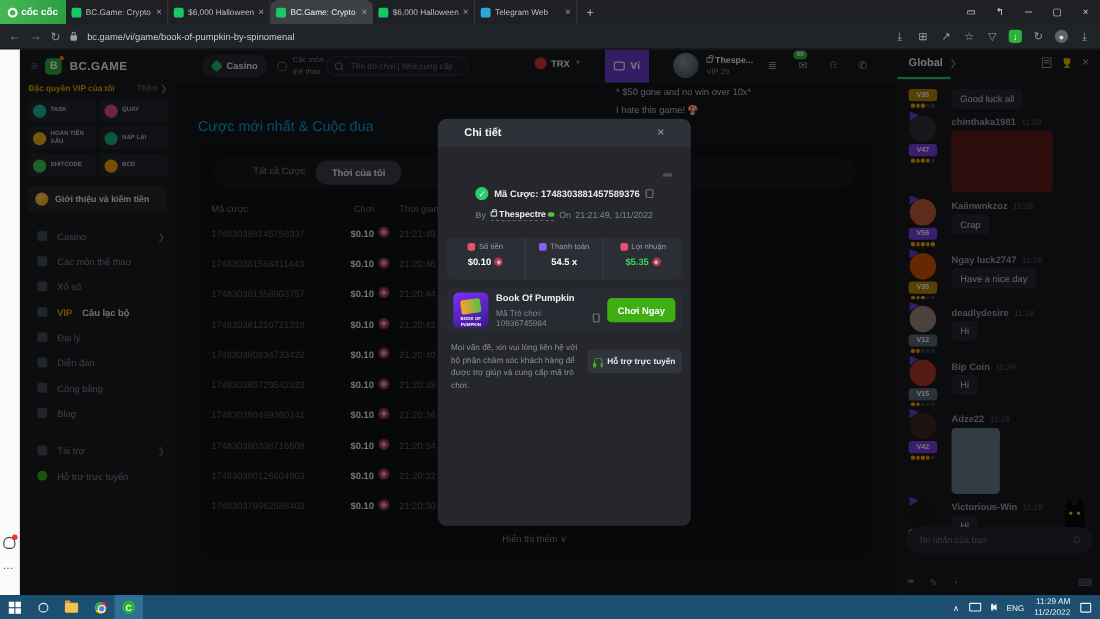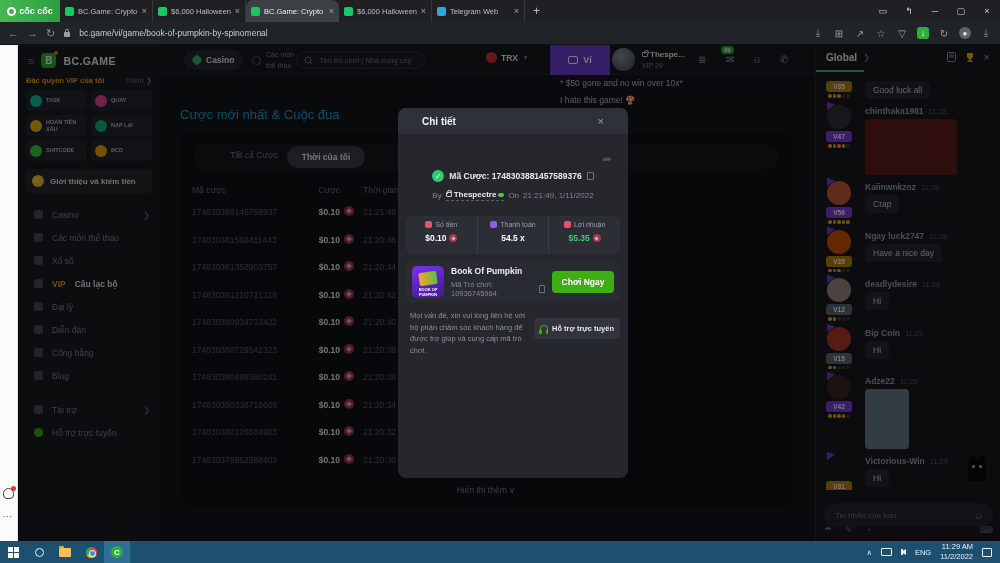--- a/index.html
+++ b/index.html
@@ -77,21 +77,21 @@
         padding:0 9px;color:#eceef1;font-weight:bold;font-size:8.5px;}
   .dmd{width:8px;height:8px;background:#24c26c;transform:rotate(45deg);border-radius:2px;}
   .sports{position:absolute;left:92px;top:4px;color:#7e8690;font-size:7px;line-height:1.6;display:flex;gap:5px;align-items:center;}
   .ball{width:9px;height:9px;border-radius:50%;border:1.5px solid #5a616a;}
   .search{position:absolute;left:136px;top:6px;width:130px;height:18px;background:#1c1f24;border:1px solid #2d3138;border-radius:9px;
           display:flex;align-items:center;gap:5px;padding:0 7px;}
   .search input{background:transparent;border:none;outline:none;color:#6c737c;font-size:7.5px;width:100%;font-family:inherit;}
   .trx{position:absolute;left:326px;top:7px;display:flex;align-items:center;gap:4px;color:#eceef1;font-weight:bold;font-size:8.5px;}
   .trx-ic{width:11px;height:11px;border-radius:50%;background:#d6363d;}
   .chev{color:#6c737c;font-size:7px;}
-  .wallet{position:absolute;left:390px;top:0;width:60px;height:30px;background:#6b3fd3;color:#fff;display:flex;align-items:center;
+  .wallet{position:absolute;left:390px;top:0;width:40px;height:30px;background:#6b3fd3;color:#fff;display:flex;align-items:center;
           justify-content:center;gap:5px;font-weight:bold;font-size:9px;}
   .wlt-ic{width:10px;height:8px;border:1.4px solid #fff;border-radius:2px;}
   .uava{position:absolute;left:452px;top:3px;width:23px;height:23px;border-radius:50%;background:radial-gradient(circle at 40% 35%,#8d99a5,#3d444c);}
   .uname{position:absolute;left:482px;top:5px;color:#eceef1;font-weight:bold;font-size:8px;white-space:nowrap;max-width:54px;overflow:hidden;}
   .uvip{position:absolute;left:482px;top:17px;color:#848b94;font-size:7px;}
   .hic{position:absolute;top:9px;color:#9aa0a8;font-size:10px;}
   .badge99{position:absolute;left:561px;top:1px;background:#2db83d;color:#fff;font-size:6px;font-weight:bold;border-radius:6px;padding:1px 3px;}
 
   .heading{position:absolute;left:20px;top:62px;color:#0ea5e9;font-weight:normal;font-size:13px;}
   .card{position:absolute;left:20px;top:88px;width:612px;height:372px;background:#0f1114;border-radius:10px;}
@@ -126,21 +126,21 @@
   .vbadge{min-width:26px;height:11px;border-radius:3px;color:#fff;font-size:6.5px;font-weight:bold;display:flex;align-items:center;justify-content:center;}
   .stars{display:flex;gap:1px;}
   .dot{width:3.5px;height:3.5px;border-radius:50%;background:#3a3e46;display:inline-block;}
   .dot.on{background:#f7a600;}
   .mright{flex:1;min-width:0;}
   .mhead{display:flex;gap:5px;align-items:baseline;margin:1px 0 3px;}
   .mhead .un{color:#99a1aa;font-weight:bold;font-size:8.5px;}
   .mhead .mt{color:#565d66;font-size:7.5px;}
   .bub{display:inline-block;background:#26292f;border-radius:4px;padding:4px 8px;color:#cfd4da;font-size:8.5px;}
   .mimg{border-radius:4px;}
-  .cinput{position:absolute;left:8px;top:458px;width:169px;height:24px;background:#23262c;border-radius:12px;display:flex;align-items:center;padding:0 9px;}
+  .cinput{position:absolute;left:8px;top:434px;width:169px;height:24px;background:#23262c;border-radius:12px;display:flex;align-items:center;padding:0 9px;}
   .cinput input{background:transparent;border:none;outline:none;color:#6c737c;font-size:8px;width:100%;font-family:inherit;}
   .cinput .smile{color:#6c737c;font-size:10px;}
   .ctools{position:absolute;left:8px;top:480px;width:169px;display:flex;gap:13px;color:#6c737c;font-size:9px;}
   .ctools .kb{margin-left:auto;}
   .cat{position:absolute;left:148px;top:406px;width:26px;height:30px;}
   .cat .body{position:absolute;left:4px;top:8px;width:18px;height:22px;background:#0a0a0c;border-radius:8px 8px 3px 3px;}
   .cat .e1,.cat .e2{position:absolute;top:2px;border-left:4px solid transparent;border-right:4px solid transparent;border-bottom:8px solid #0a0a0c;}
   .cat .e1{left:4px;} .cat .e2{left:14px;}
   .cat .eye1,.cat .eye2{position:absolute;top:14px;width:3px;height:3px;border-radius:50%;background:#e8c93e;}
   .cat .eye1{left:8px;} .cat .eye2{left:15px;}
@@ -458,21 +458,21 @@
     <div class="heading">Cược mới nhất &amp; Cuộc đua</div>
 
     <div class="card">
       <div class="seg">
         <div class="t abs" style="left:20px;width:80px;top:7px">Tất cả Cược</div>
         <div class="t active abs" style="left:93px;width:78px;top:3px">Thời của tôi</div>
         <div class="t abs" style="left:205px;width:60px;top:7px;text-align:left">Người</div>
       </div>
       <div class="cols">
         <span class="colid">Mã cược</span>
-        <span class="colbet">Cược</span>
+        <span class="colbet">Chơi</span>
         <span class="coltime">Thời gian</span>
       </div>
       <div class="rows">
 
       <div class="brow">
             <span class="bid">174830388145758937</span>
             <span class="bbet">$0.10</span>
             <i class="coin"></i>
             <span class="btime">21:21:49</span>
           </div>

